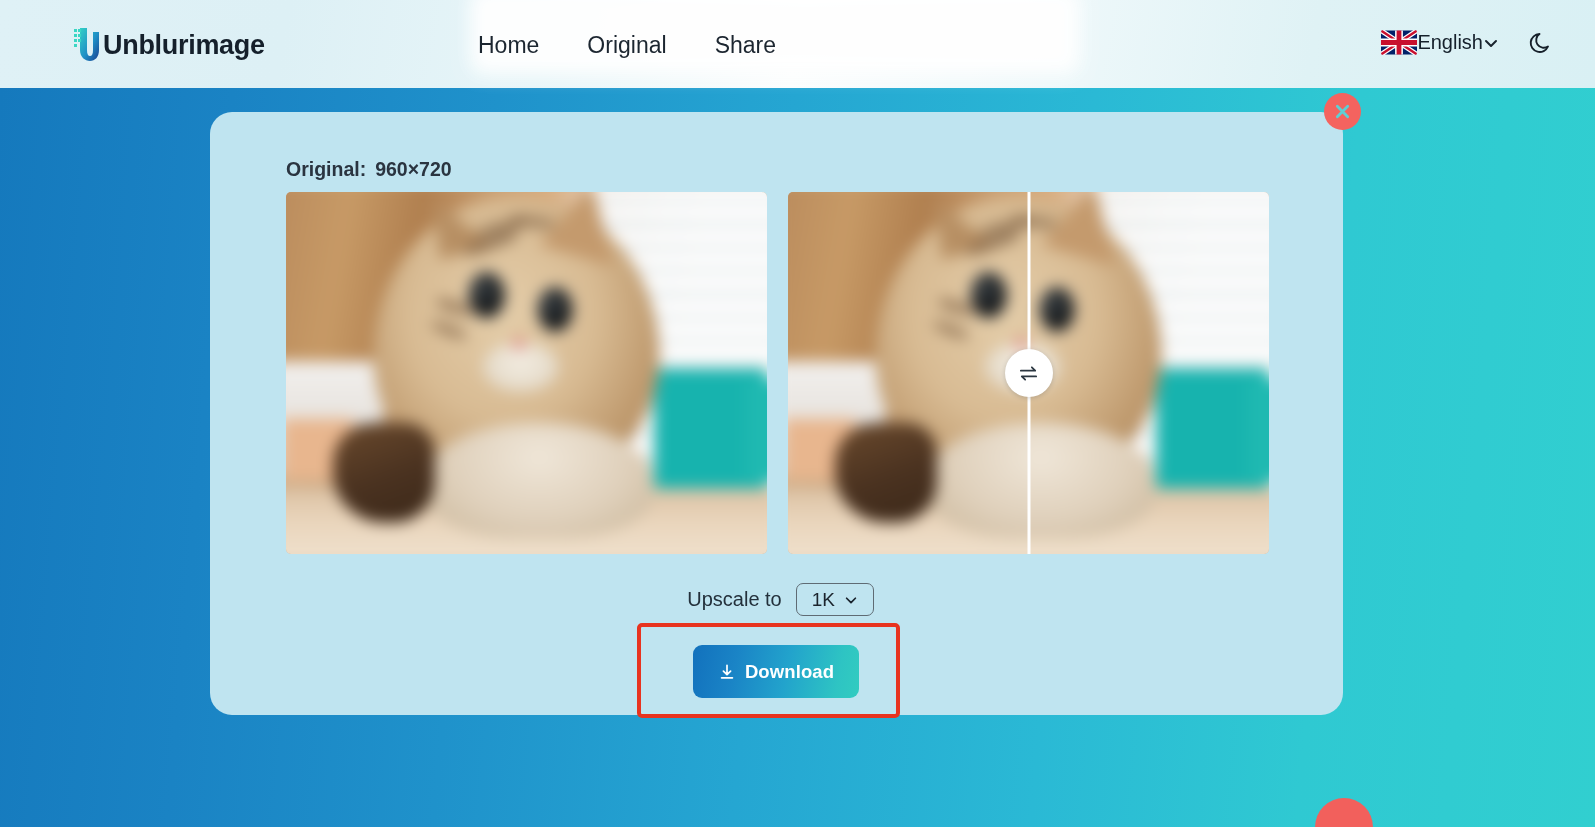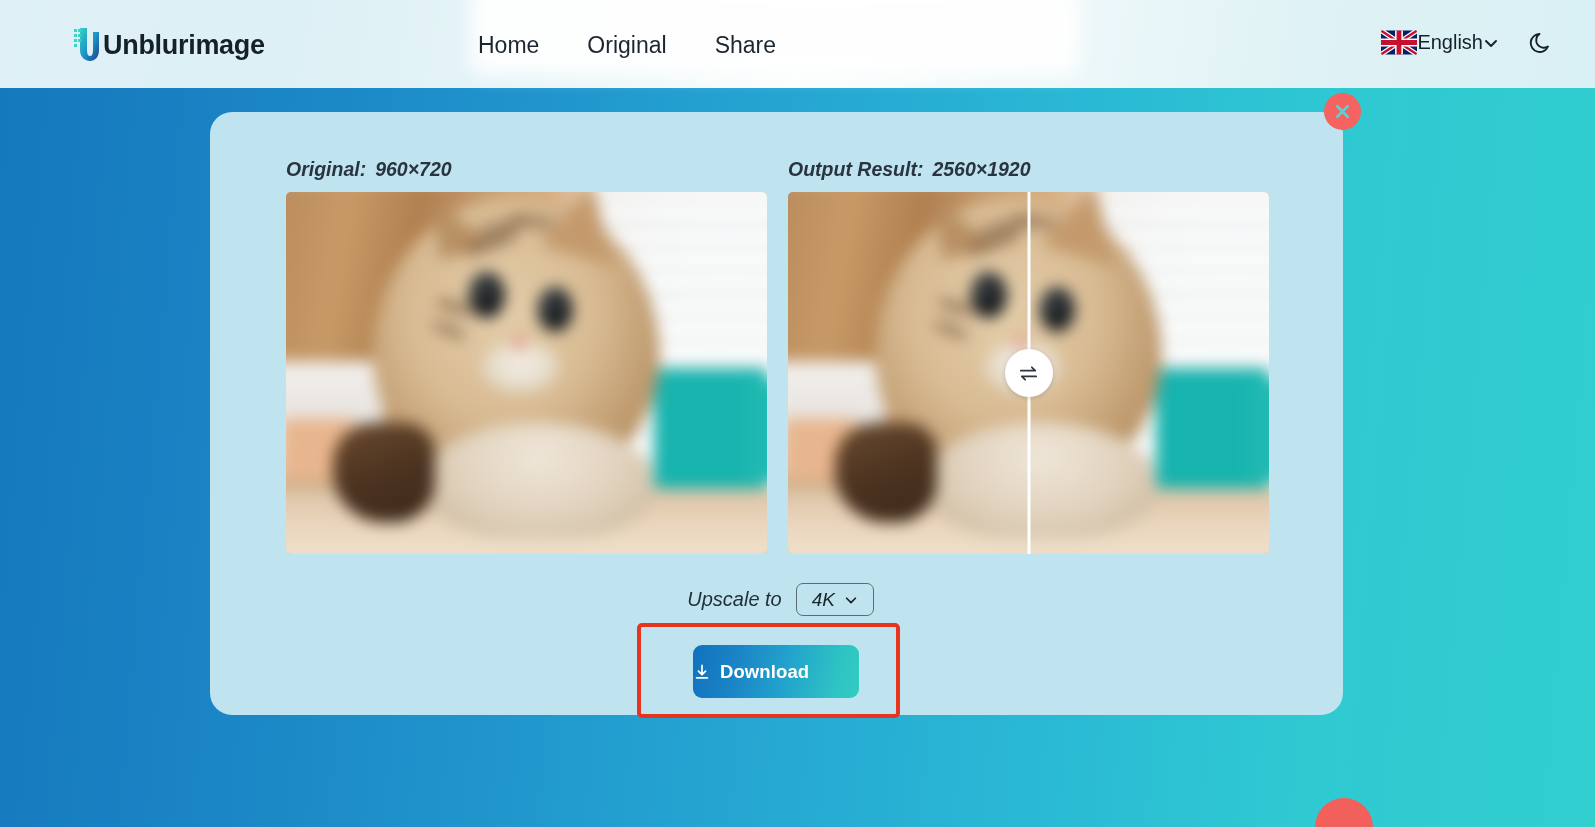--- a/index.html
+++ b/index.html
@@ -108,21 +108,20 @@
   }
 
   
   .card {
     position: absolute;
     left: 210px; top: 112px;
     width: 1133px; height: 603px;
     background: #bfe4f0;
     border-radius: 22px;
     z-index: 3;
-    font-style: italic;
   }
   .close-btn {
     position: absolute;
     left: 1324px; top: 93px;
     width: 37px; height: 37px;
     border-radius: 50%;
     background: #f4635f;
     display: flex; align-items: center; justify-content: center;
     z-index: 6;
     border: none;
@@ -337,21 +336,21 @@
     pointer-events: none;
   }
   .download-btn {
     position: absolute;
     left: 693px; top: 645px;
     width: 166px; height: 53px;
     border: none;
     border-radius: 9px;
     background: linear-gradient(102deg, #1271bd 0%, #1a84c6 26%, #22a3cc 56%, #2ec4c3 86%, #32ccc0 100%);
     color: #ffffff;
-    display: flex; align-items: center; justify-content: flex-start; gap: 9px;
+    display: flex; align-items: center; justify-content: center; gap: 9px;
     cursor: pointer;
     z-index: 6;
   }
   .download-btn svg { width: 18px; height: 18px; display:block; }
   .download-label { font-size: 18.5px; font-weight: 700; letter-spacing: .1px; }
 
   
   .feedback-row {
     position: absolute;
     top: 614px; left: 0; width: 100%;
@@ -427,23 +426,20 @@
 
 <div class="stage">
   <div class="blob-bottom"></div>
 </div>
 
 <div class="card">
 
   <div class="labels">
     <div class="label-orig">
       <span>Original:</span><span class="label-val">960×720</span>
-    </div>
-    <div class="label-out">
-      <span>Output Result:</span><span class="label-val">2560×1920</span>
     </div>
   </div>
 
   <div class="pane pane-left">
     <div class="photo">
       <div class="ph-bg"></div>
       <div class="ph-blinds"></div>
       <div class="ph-teal"></div>
       <div class="ph-teal2"></div>
       <div class="ph-leftobj"></div>
@@ -499,21 +495,21 @@
           <path d="M4 9 H19 M15.5 5.5 L19 9" fill="none" stroke="#2b3640" stroke-width="1.8" stroke-linecap="round" stroke-linejoin="round"></path>
           <path d="M20 15 H5 M8.5 18.5 L5 15" fill="none" stroke="#2b3640" stroke-width="1.8" stroke-linecap="round" stroke-linejoin="round"></path>
         </svg>
       </span>
     </div>
   </div>
 
   <div class="upscale-row">
     <span class="upscale-label">Upscale to</span>
     <div class="select-box">
-      <span class="select-val">4K</span>
+      <span class="select-val">1K</span>
       <span>
         <svg viewBox="0 0 16 16">
             <path d="M3 6 L8 11 L13 6" fill="none" stroke="#1a242e" stroke-width="2" stroke-linecap="round" stroke-linejoin="round"></path>
           </svg>
       </span>
     </div>
   </div>
 
 </div>
 

